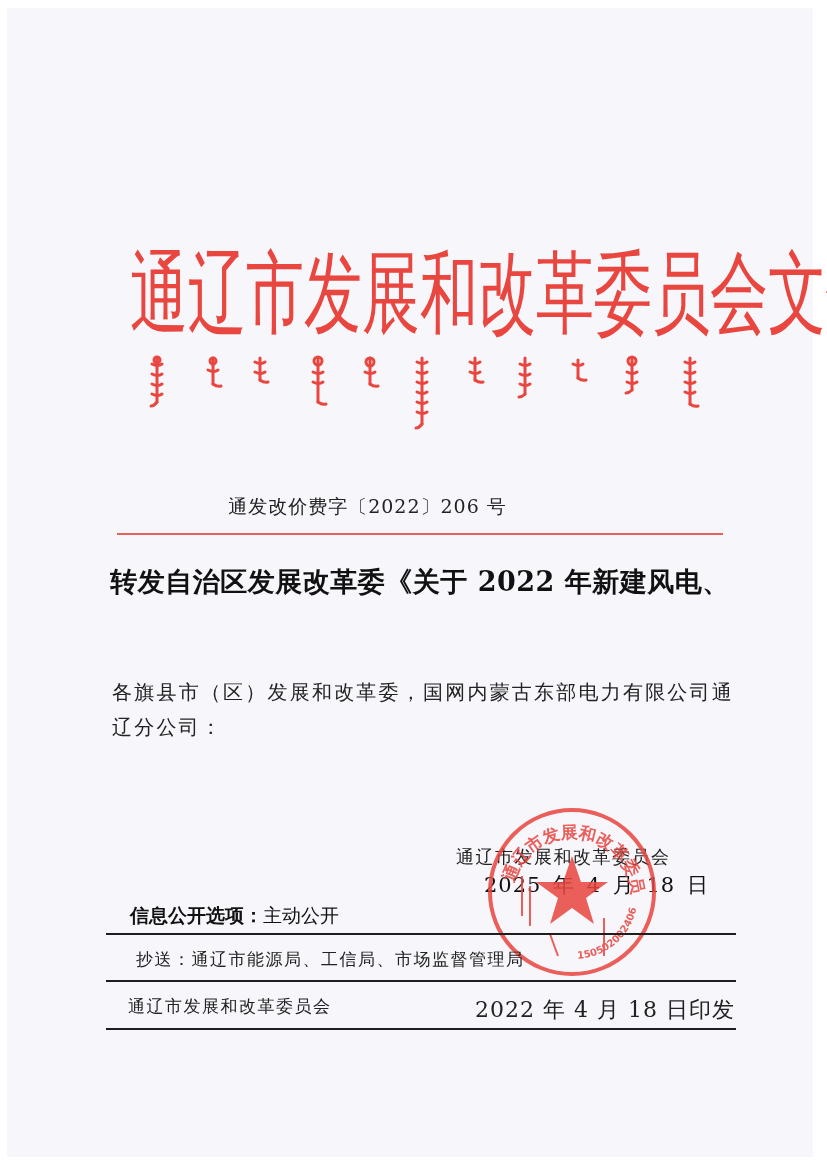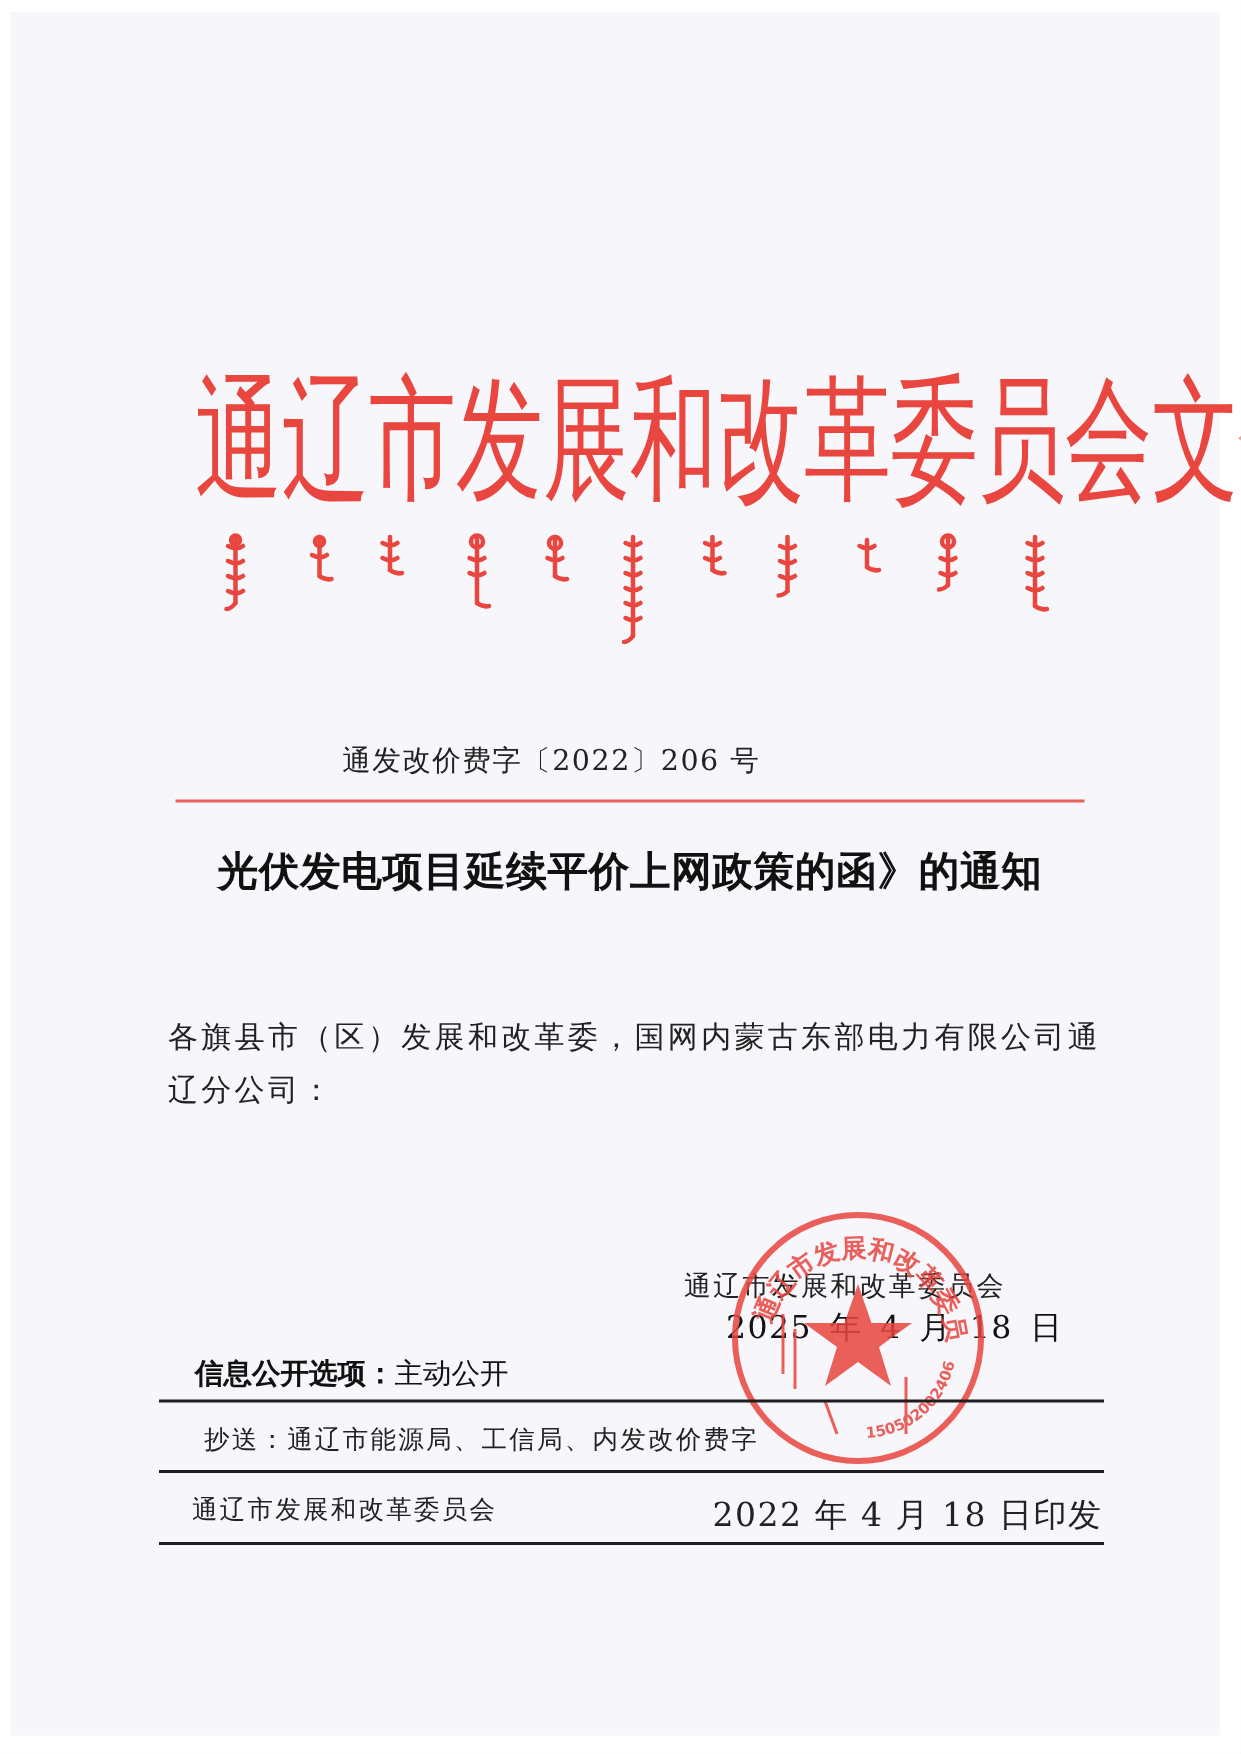--- a/index.html
+++ b/index.html
@@ -83,21 +83,20 @@
 
     .body-text {
       left: 112px;
       top: 675px;
       width: 622px;
       font-size: 20px;
       line-height: 35px;
       letter-spacing: 2.2px;
       color: #222;
       text-align: justify;
-      font-family: Liberation Serif, serif;
     }
     .body-text p { margin: 0; }
     .indent { text-indent: 2.2em; }
 
     .sign-org {
       left: 456px;
       top: 845px;
       font-size: 18px;
       letter-spacing: 1.5px;
       color: #222;
@@ -250,21 +249,21 @@
       <path d="M545 32 q6 3 10 0"></path>
       <path d="M545 42 q6 3 10 0"></path>
       <path d="M550 54 q4 3 8 2"></path>
   </g>
 </svg>
 
 <div class="abs doc-number">通发改价费字〔2022〕206 号</div>
 <div class="abs red-rule"></div>
 
 <div class="abs doc-title">
-  <div>光伏发电项目延续平价上网政策的函》的通知</div>
+  <div>转发自治区发展改革委《关于 2022 年新建风电、</div>
 </div>
 
 <div class="abs body-text">
   <p>各旗县市（区）发展和改革委，国网内蒙古东部电力有限公司通辽分公司：</p>
 </div>
 
 <div class="abs sign-org">通辽市发展和改革委员会</div>
 <div class="abs sign-date">2025 年 4 月 18 日</div>
 
 <svg class="abs stamp" viewBox="0 0 172 172" width="172" height="172">
@@ -286,18 +285,18 @@
       <path d="M118 112 L118 150"></path>
       <path d="M64 128 L72 150"></path>
   </g>
 </svg>
 
 <div class="abs disclosure">
   <span class="label">信息公开选项：</span><span>主动公开</span>
 </div>
 <div class="abs hr" style="top:933px;"></div>
 
-<div class="abs cc">抄送：通辽市能源局、工信局、内发改价费字</div>
+<div class="abs cc">抄送：通辽市能源局、工信局、市场监督管理局</div>
 <div class="abs hr" style="top:980px;"></div>
 
 <div class="abs print-org">通辽市发展和改革委员会</div>
 <div class="abs print-date">2022 年 4 月 18 日印发</div>
 <div class="abs hr" style="top:1028px;"></div>
 
 </body></html>

